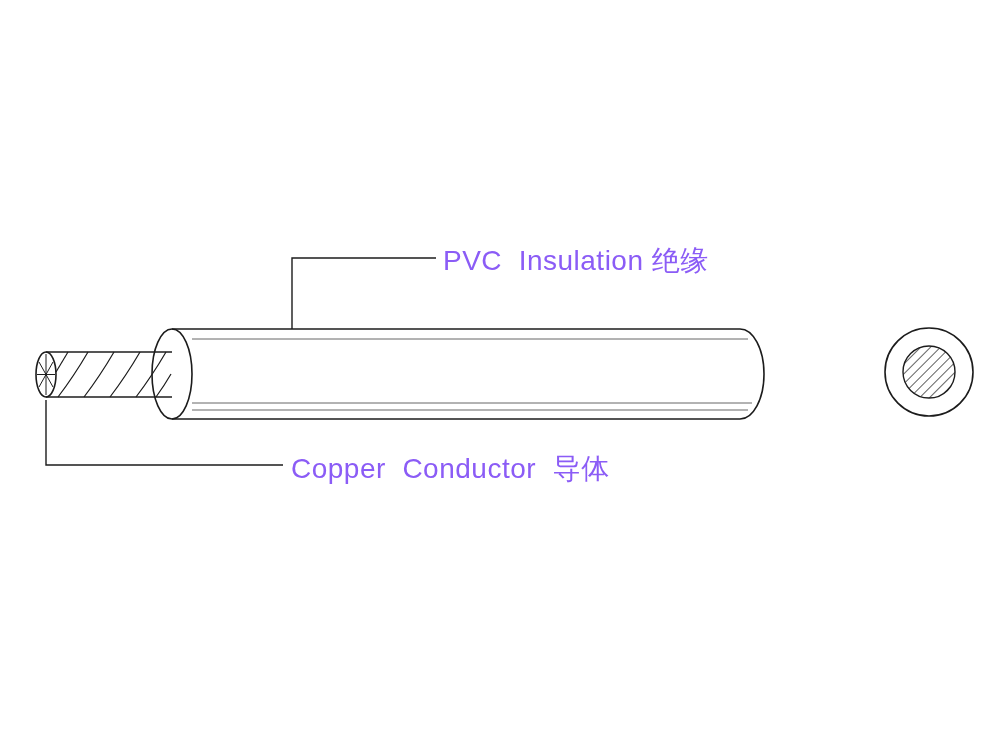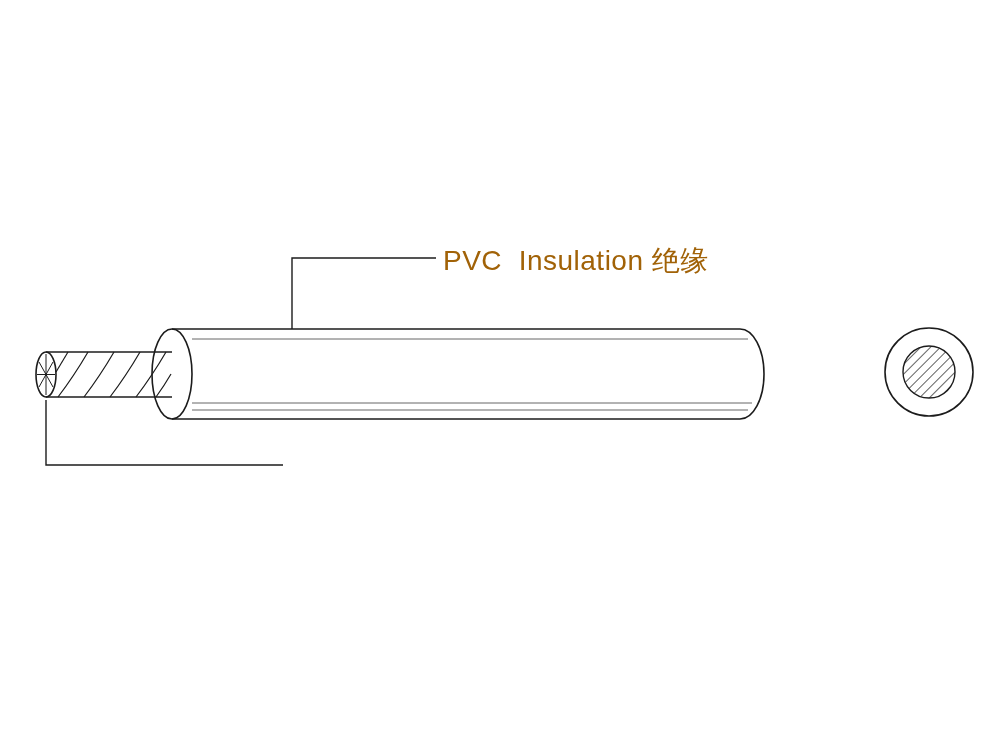--- a/index.html
+++ b/index.html
@@ -16,21 +16,21 @@
   }
   svg.diagram {
     position: absolute;
     left: 0;
     top: 0;
     width: 1000px;
     height: 750px;
   }
   .part-label {
     position: absolute;
-    color: #a16207;
+    color: #8b5cf6;
     font-size: 28px;
     font-weight: 500;
     letter-spacing: 0.5px;
     white-space: pre;
     line-height: 1.1;
   }
   .label-insulation { left: 443px; top: 246px; }
   .label-conductor  { left: 291px; top: 454px; }
 </style>
 </head>
@@ -91,14 +91,15 @@
     </g>
 
     <g>
       <circle cx="929" cy="372" r="44" fill="#ffffff" stroke="#1c1c1c" stroke-width="1.6"></circle>
       <circle cx="929" cy="372" r="26" fill="url(#hatch45)" stroke="#1c1c1c" stroke-width="1.4"></circle>
     </g>
   </svg>
 
   <div class="part-label label-insulation">PVC  Insulation 绝缘</div>
 
+  <div class="part-label label-conductor">Copper  Conductor  导体</div>
 
 </div>
 
 </body></html>

